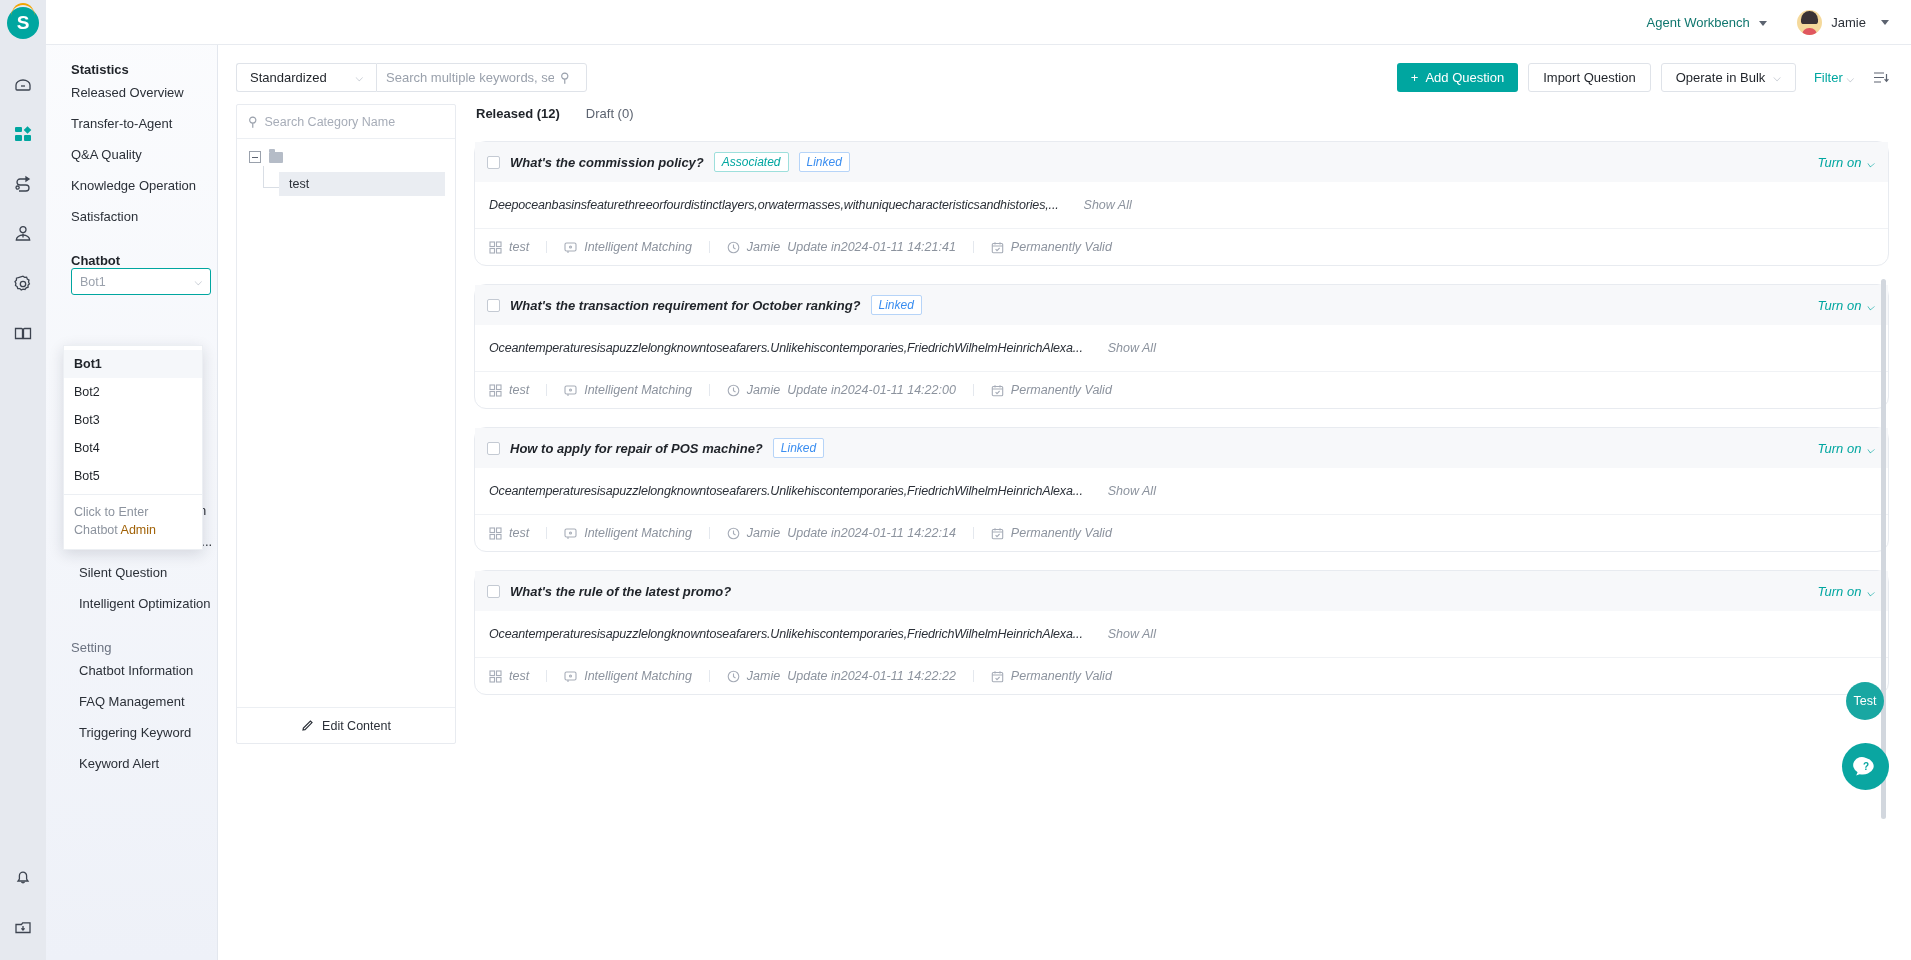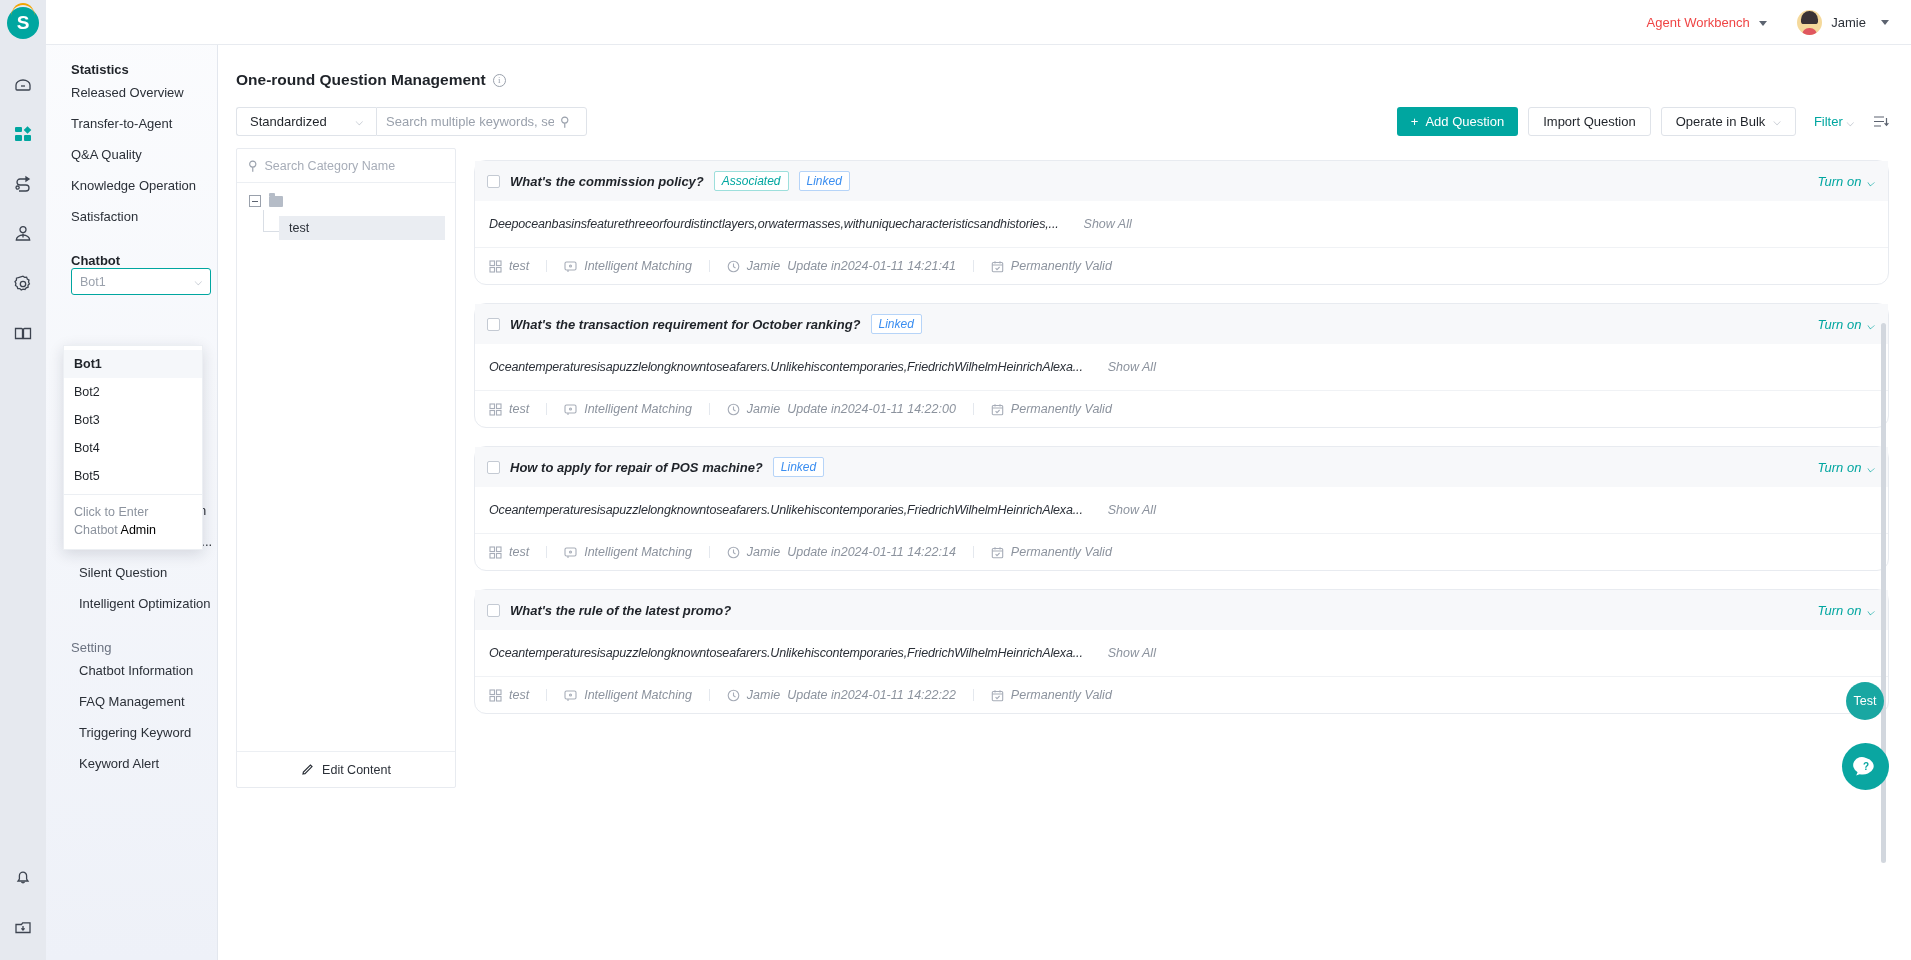--- a/index.html
+++ b/index.html
@@ -63,31 +63,31 @@
     position: absolute; left: 63px; top: 345px; width: 140px;
     background: #fff; border: 1px solid #eceff3;
     box-shadow: 0 4px 14px rgba(20,30,50,.14); z-index: 40; padding: 4px 0;
   }
   .bot-opt { font-size: 12.5px; color: #1f2329; padding: 7px 10px; cursor: pointer; }
   .bot-opt.sel { font-weight: bold; background: #f5f7fa; }
   .bot-footer {
     border-top: 1px solid #eceff3; margin-top: 4px; padding: 8px 10px 6px;
     font-size: 12.5px; color: #8c939e; line-height: 18px; cursor: pointer;
   }
-  .bot-footer a { color: #000000; text-decoration: none; }
+  .bot-footer a { color: #a16207; text-decoration: none; }
   .nav-marker { position: absolute; left: 169px; top: 380px; width: 3px; height: 28px; background: #00a6a0; }
 
   
   .topbar {
     position: absolute; left: 46px; top: 0; right: 0; height: 45px;
     background: #fff; border-bottom: 1px solid #e8ebf0;
     display: flex; align-items: center; justify-content: flex-end;
     padding-right: 22px; z-index: 20;
   }
-  .workbench { font-size: 13px; color: #ef4444; cursor: pointer; margin-right: 30px; }
+  .workbench { font-size: 13px; color: #0f766e; cursor: pointer; margin-right: 30px; }
   .caret { display:inline-block; margin-left:6px; border-left:4px solid transparent;
            border-right:4px solid transparent; border-top:5px solid #5c6370; vertical-align:middle;}
   .userbox { display: flex; align-items: center; gap: 9px; cursor: pointer; }
   .avatar {
     width: 25px; height: 25px; border-radius: 50%; background: #f5d99b;
     position: relative; overflow: hidden;
   }
   .avatar::before{content:"";position:absolute;left:4px;top:1px;width:17px;height:13px;background:#3b3335;border-radius:9px 9px 3px 3px;}
   .avatar::after{content:"";position:absolute;left:5px;bottom:0;width:15px;height:7px;background:#e0575f;border-radius:7px 7px 0 0;}
   .username { font-size: 13px; color: #2b3038; }
@@ -329,24 +329,20 @@
     </div>
     <div class="userbox">
       <div class="avatar"></div>
       <span class="username">Jamie</span>
       <span class="caret"></span>
     </div>
   </div>
 
   <div class="content">
 
-    <div class="page-title">
-      <span>One-round Question Management</span>
-      <span class="info-i">i</span>
-    </div>
 
     <div class="toolbar">
       <div class="sel-box">
         <span>Standardized</span>
         <span class="chev">⌵</span>
       </div>
       <div class="search-box">
         <input placeholder="Search multiple keywords, sep..." style="">
         <span class="mag">⚲</span>
       </div>
@@ -396,20 +392,24 @@
         </div>
         <div class="edit-content">
           <svg width="13" height="13" viewBox="0 0 13 13" fill="none" stroke="#2b3038" stroke-width="1.2">
             <path d="M2 11 L4 10.6 L11 3.6 L9.4 2 L2.4 9 Z"></path>
           </svg>
           <span>Edit Content</span>
         </div>
       </div>
 
       <div class="q-list">
+        <div class="tabs">
+          <div class="tab active">Released (12)</div>
+          <div class="tab">Draft (0)</div>
+        </div>
 
         <div class="cards">
 
           <div class="card">
             <div class="card-head">
               <span class="cb"></span>
               <span class="q-title">What's the commission policy?</span>
               <span class="tag tag-assoc">Associated</span>
               <span class="tag tag-link">Linked</span>
               <span class="spacer"></span>

